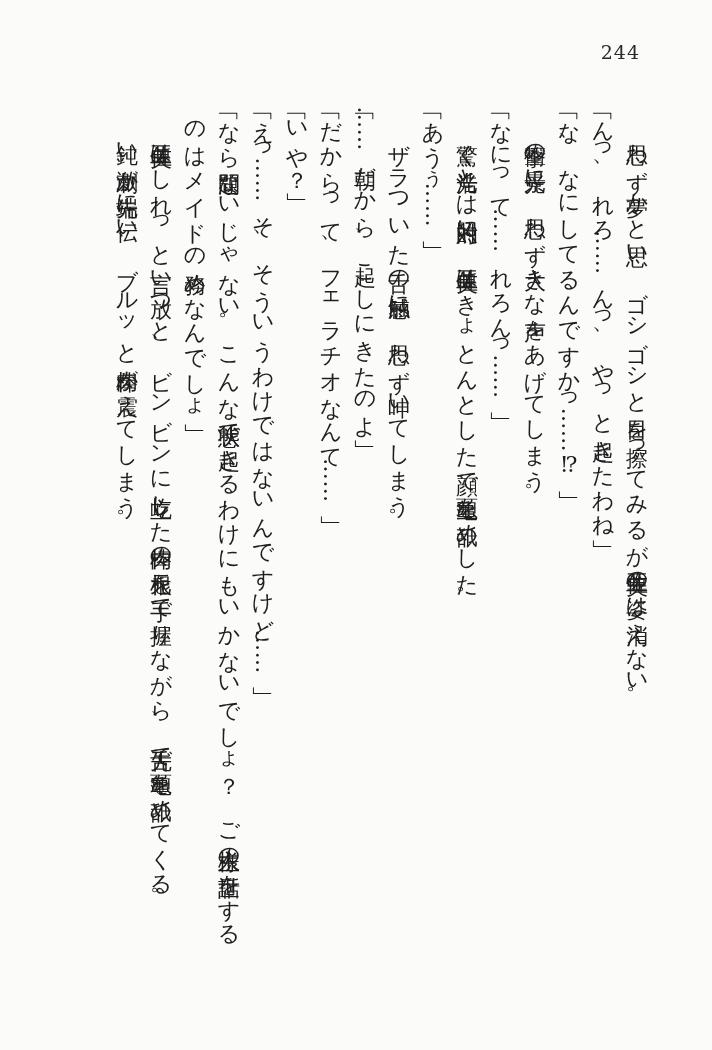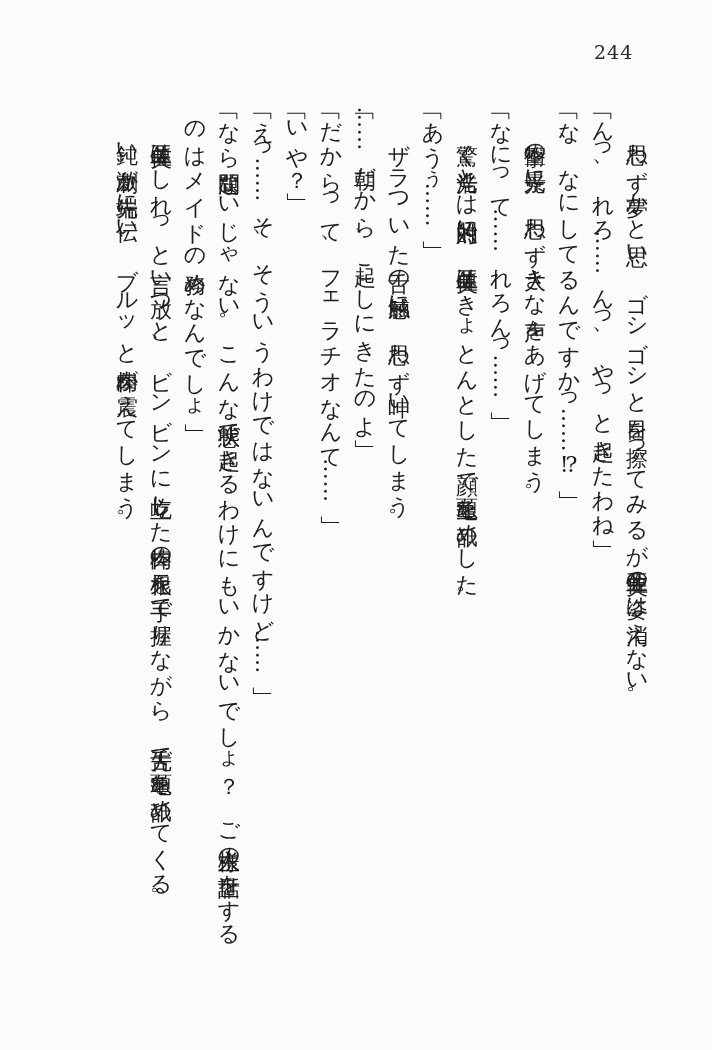--- a/index.html
+++ b/index.html
@@ -17,21 +17,21 @@
     width: 712px;
     height: 1050px;
     font-family: "DejaVu Serif", "Liberation Serif", serif;
     color: #1e1e1e;
   }
   .page-number {
     position: absolute;
     top: 41px;
     left: 594px;
     width: 46px;
-    text-align: left;
+    text-align: right;
     font-size: 19px;
     letter-spacing: 1px;
     color: #2a2a2a;
   }
   .text-block {
     position: absolute;
     top: 106px;
     right: 58px;
     height: 840px;
     writing-mode: vertical-rl;

